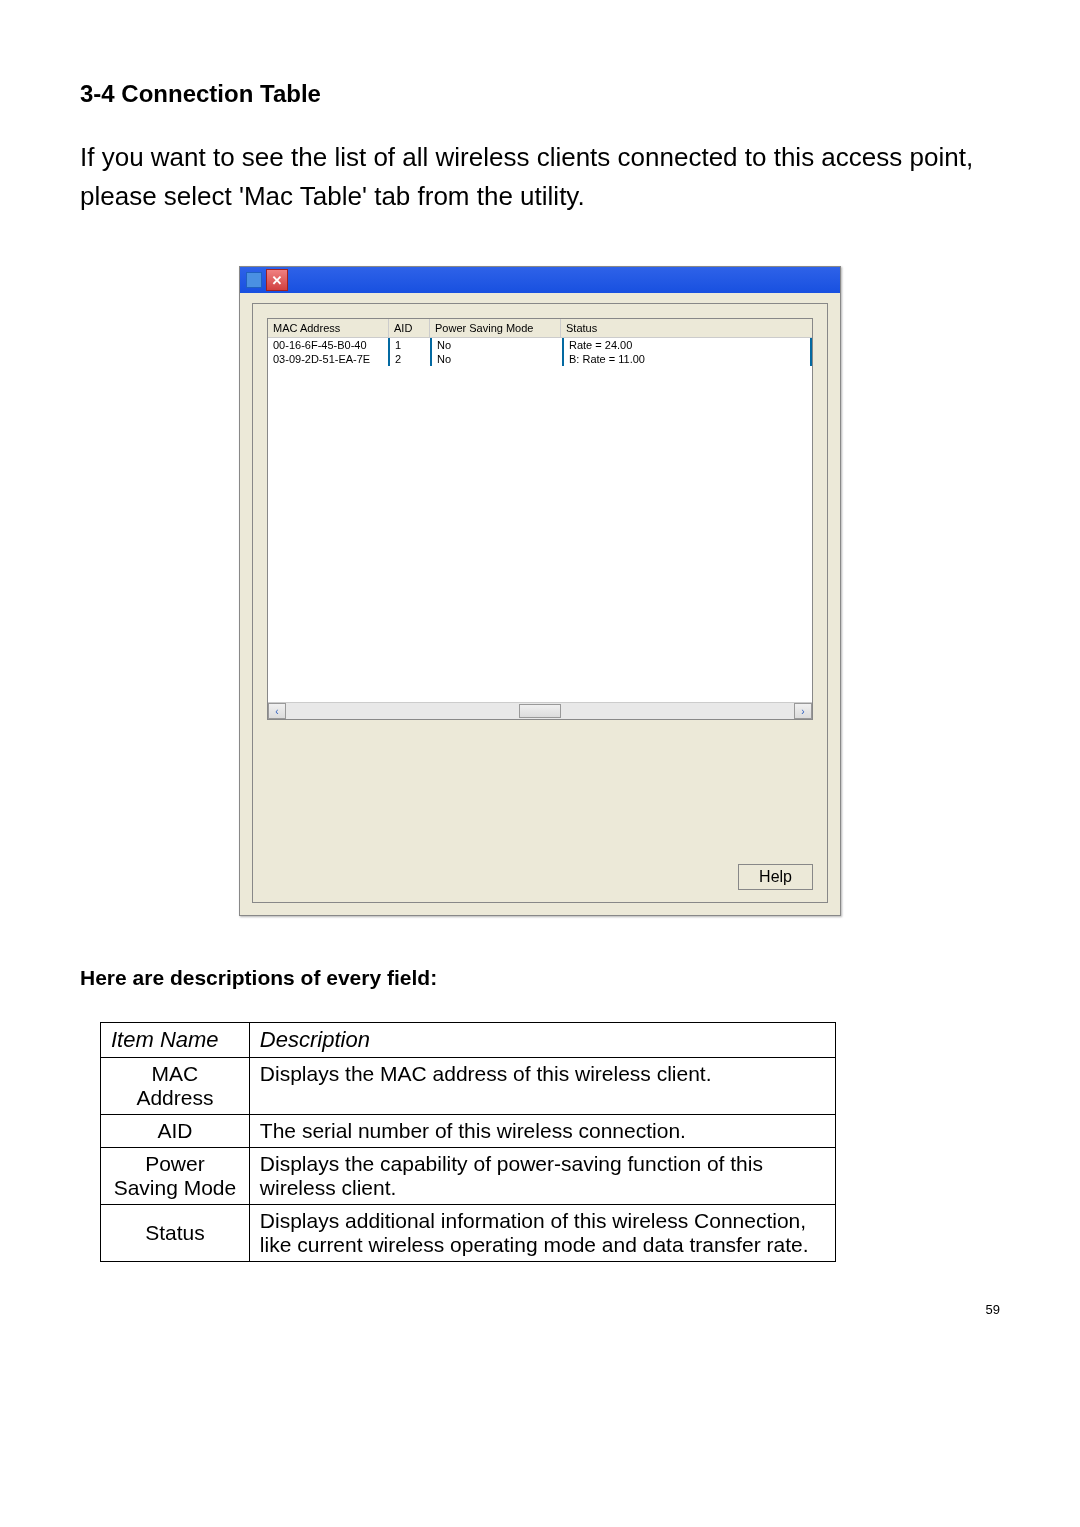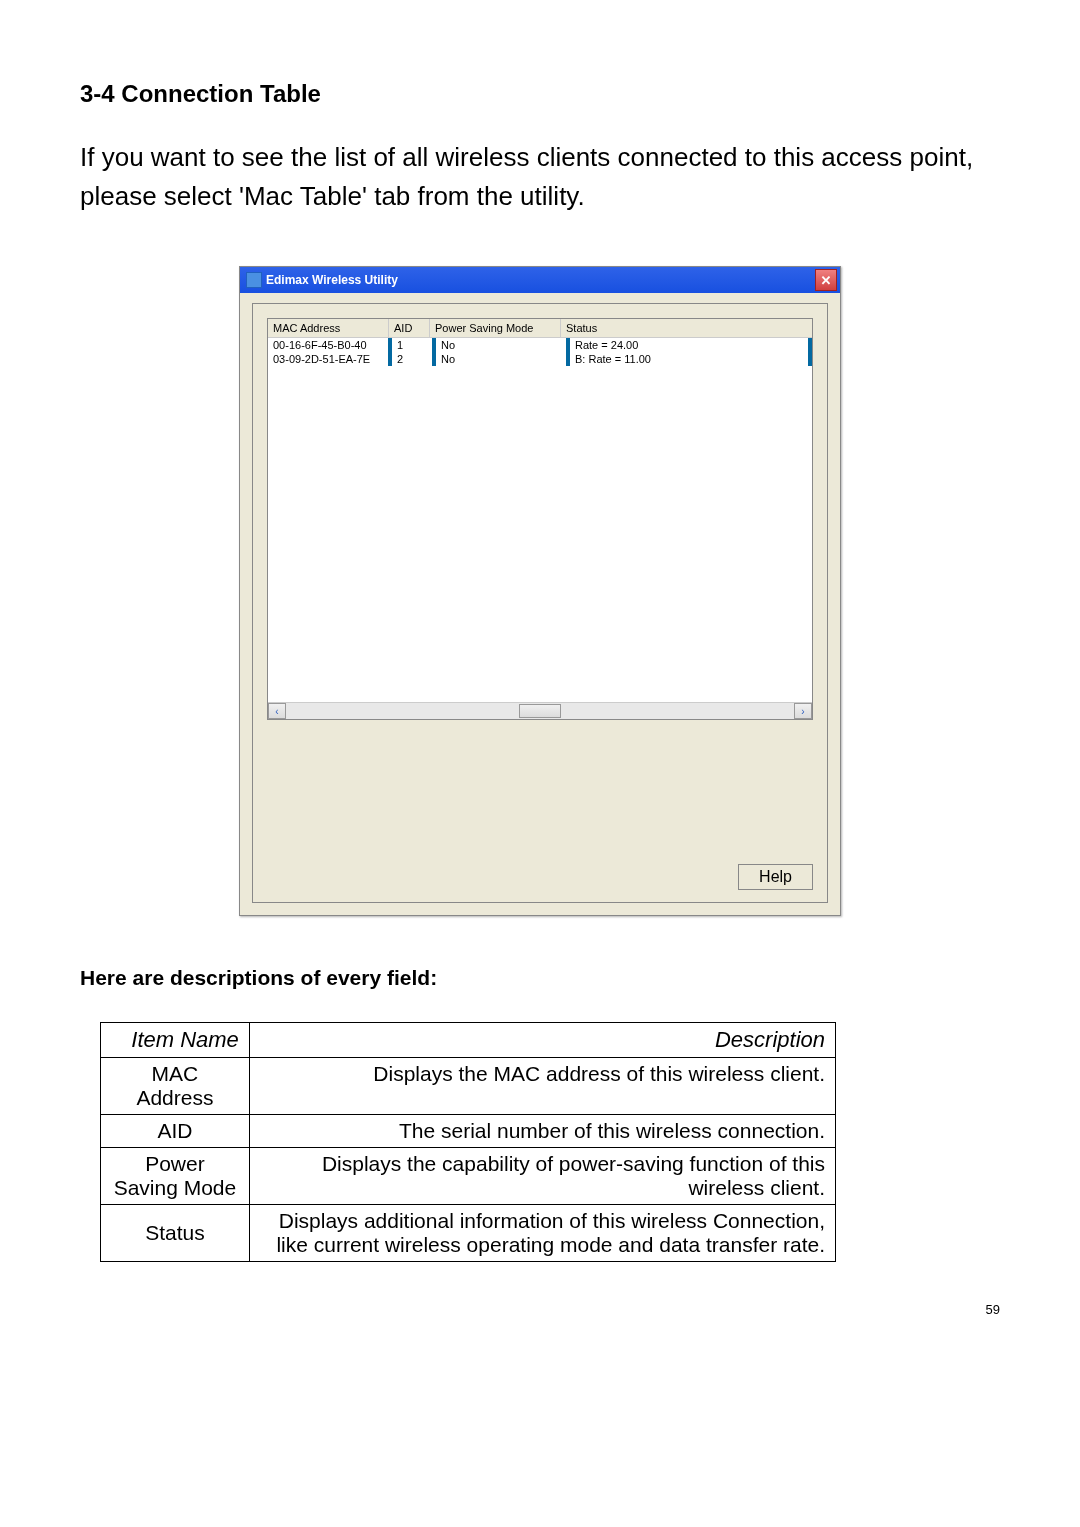--- a/index.html
+++ b/index.html
@@ -119,21 +119,21 @@
     .col-aid { width: 30px; }
     .col-psm { width: 120px; }
     .col-status { flex: 1; border-right: none; }
     .table-rows {
       flex: 1;
     }
     .table-row {
       display: flex;
     }
     .td {
-      border-right: 4px solid #0369a1;
+      border-right: 2px solid #0369a1;
       padding: 1px 5px;
       font-size: 11px;
       white-space: nowrap;
     }
     .hscroll {
       height: 16px;
       background: #e8e8e8;
       border-top: 1px solid #ccc;
       display: flex;
       align-items: center;
@@ -172,21 +172,21 @@
       font-weight: bold;
     }
     .desc-table {
       border-collapse: collapse;
       width: 80%;
       margin-left: 20px;
     }
     .desc-table th, .desc-table td {
       border: 1px solid black;
       padding: 4px 10px;
-      text-align: right;
+      text-align: left;
       vertical-align: top;
       font-size: 21px;
     }
     .desc-table th {
       font-weight: normal;
       font-style: italic;
       font-family: Arial, sans-serif;
       font-size: 22px;
     }
     .desc-table td:first-child {
@@ -202,21 +202,20 @@
 </head>
 <body>
 
 <h2>3-4 Connection Table</h2>
 
 <p class="intro">If you want to see the list of all wireless clients connected to this access point, please select 'Mac Table' tab from the utility.</p>
 
 <div class="app-window">
   <div class="title-bar">
     <div class="app-icon"></div>
-    <div class="title-text">Edimax Wireless Utility</div>
     <div class="close-btn">✕</div>
   </div>
   <div class="window-body">
     <div class="tab-panel">
       <div class="table-area">
         <div class="table-header-row">
           <div class="th col-mac">MAC Address</div>
           <div class="th col-aid">AID</div>
           <div class="th col-psm">Power Saving Mode</div>
           <div class="th col-status">Status</div>

